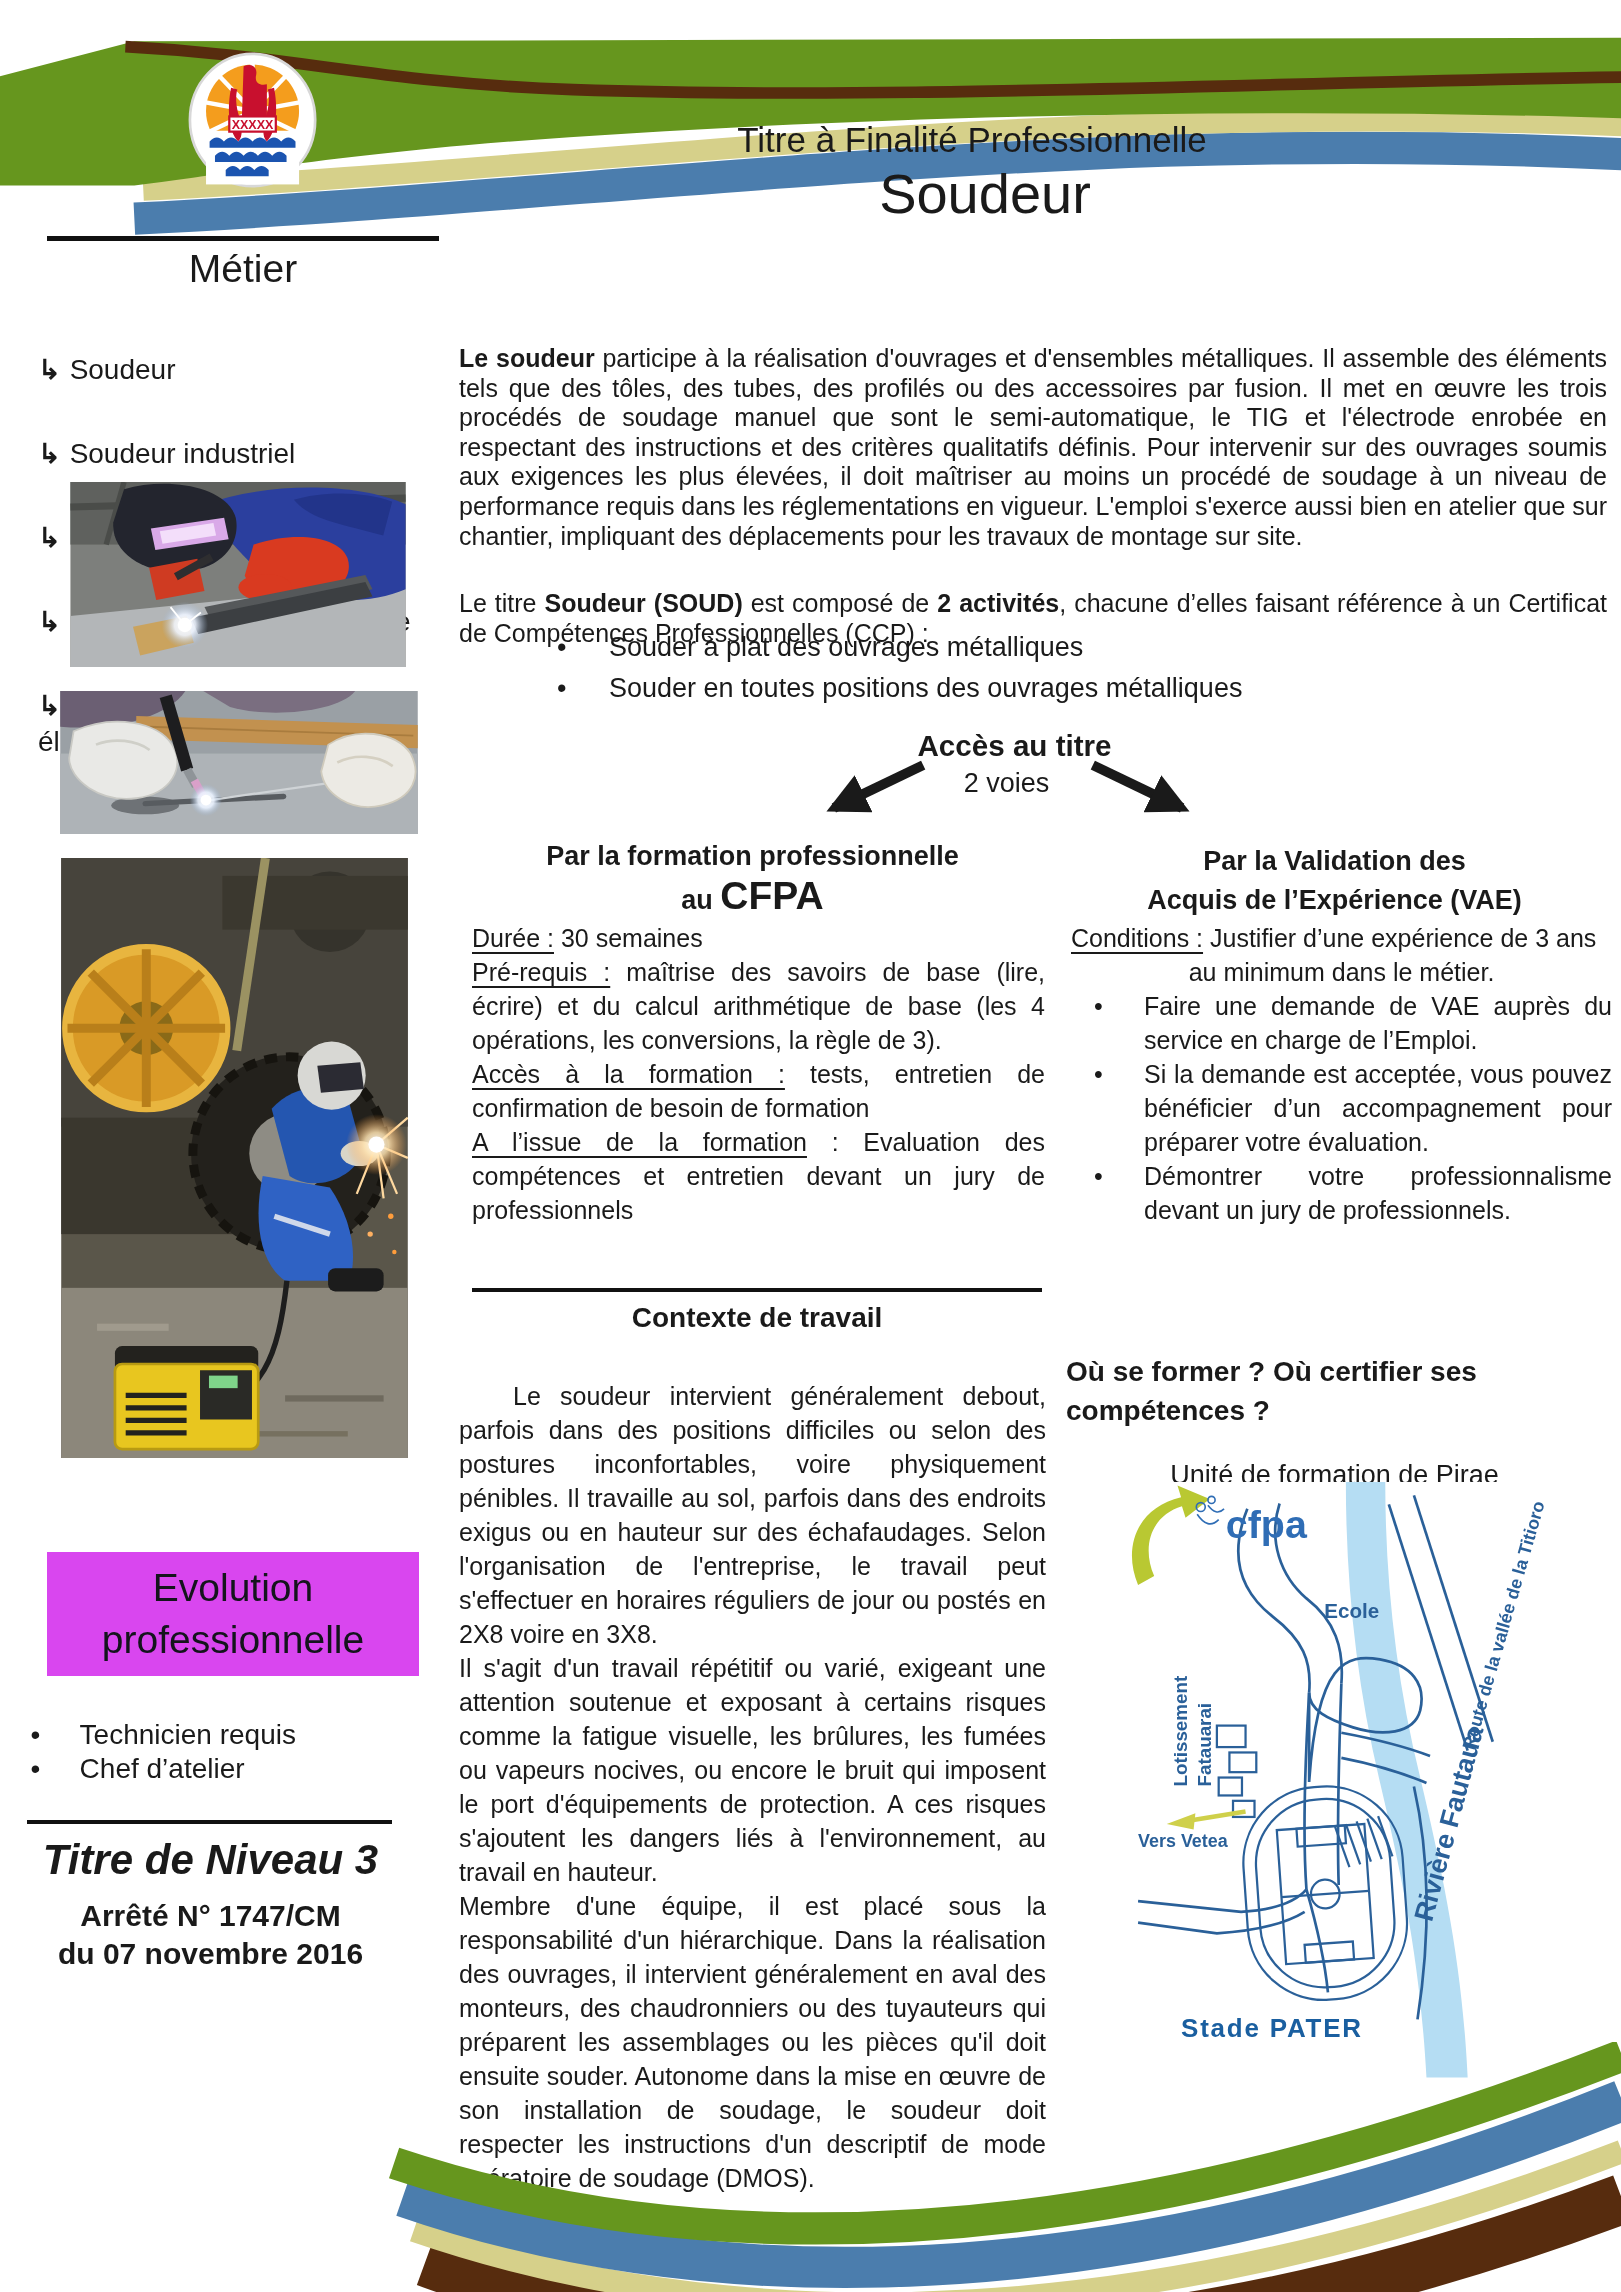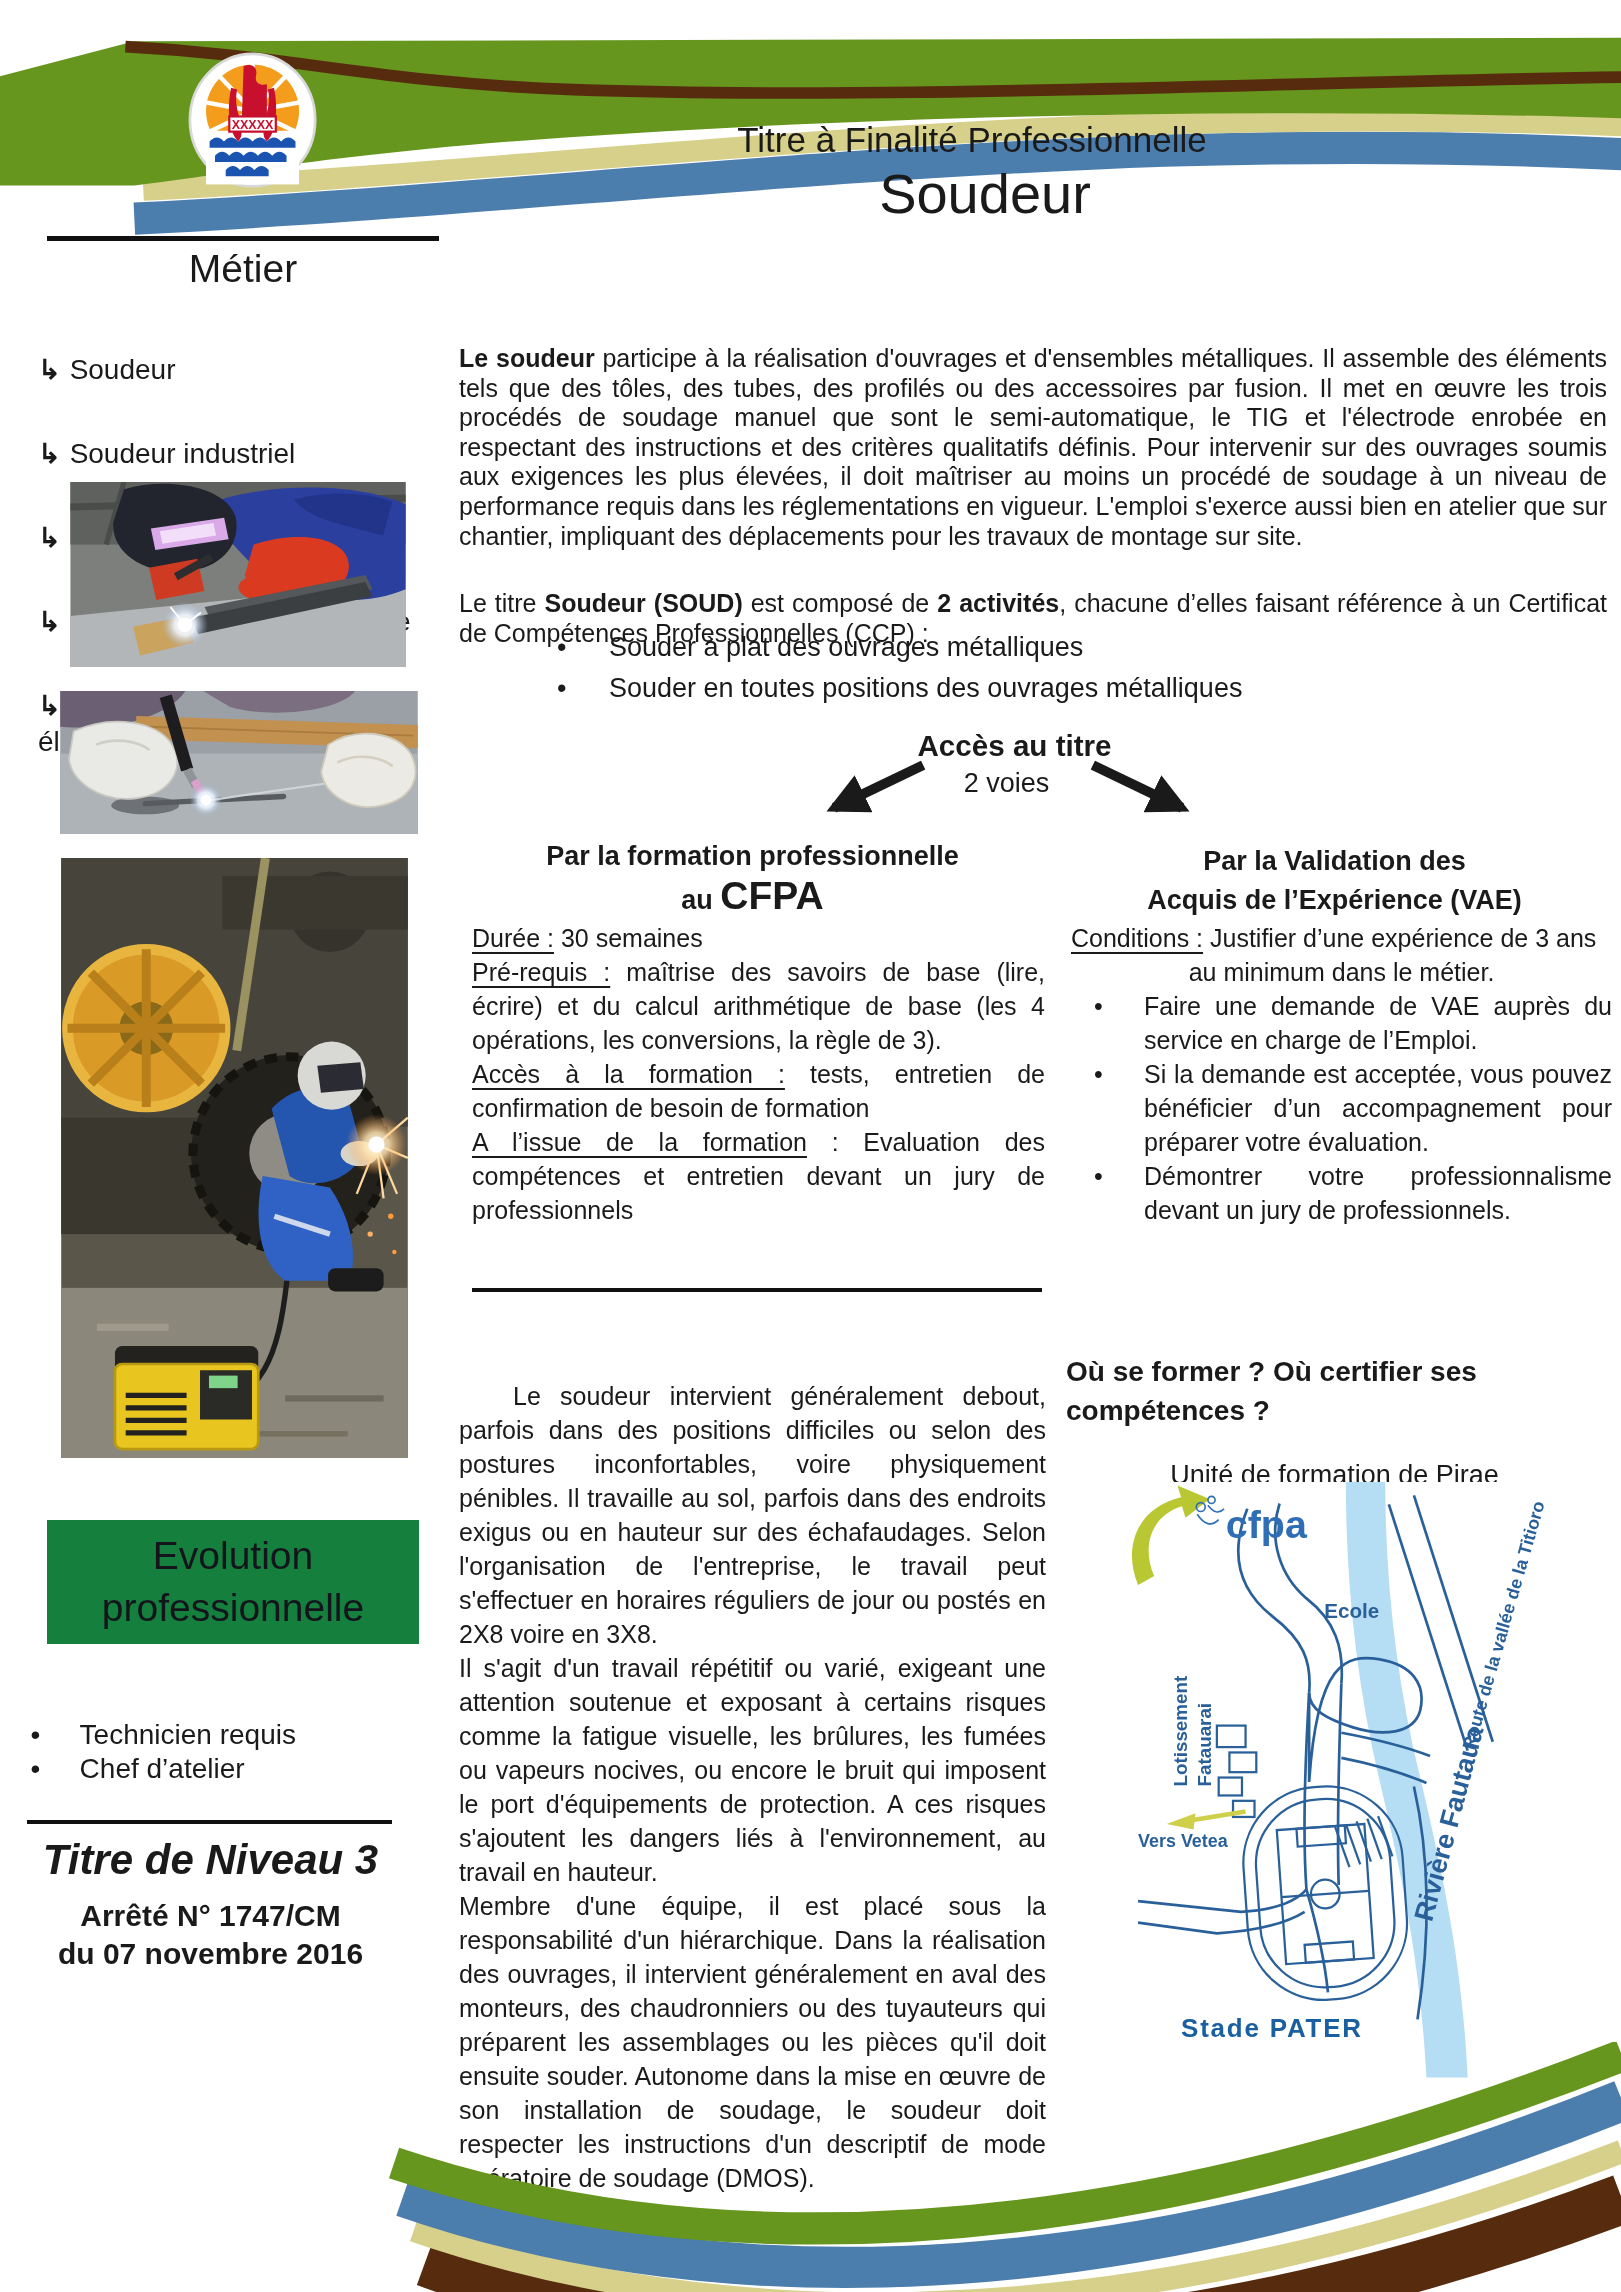--- a/index.html
+++ b/index.html
@@ -11,21 +11,21 @@
   .bold{font-weight:bold;}
   .u{text-decoration:underline;text-decoration-thickness:1.8px;text-underline-offset:4.5px;}
   .suptitle{left:524px;top:120px;width:896px;font-size:35px;text-align:center;}
   .doctitle{left:537px;top:161px;width:896px;font-size:56px;text-align:center;}
   .metier-line{left:47px;top:236px;width:392px;height:5.4px;background:#111;}
   .metier-title{left:47px;top:247px;width:392px;font-size:39px;text-align:center;}
   .metier-list{left:38px;top:304px;width:380px;list-style:none;margin:0;padding:0;}
   .metier-list li{font-size:28px;line-height:35px;margin-top:48px;}
   .metier-list .arr{font-size:27px;margin-right:9px;font-weight:bold;}
   .photo{overflow:hidden;}
-  .evo-box{left:47px;top:1520px;width:372px;height:124px;background:#15803d;
+  .evo-box{left:47px;top:1552px;width:372px;height:124px;background:#d946ef;
            display:flex;flex-direction:column;justify-content:center;}
   .evo-box div{font-size:39px;line-height:52px;text-align:center;color:#14141c;}
   .side-bullets{left:27px;top:1718px;width:394px;}
   .side-bullets .row{display:flex;font-size:28px;line-height:34px;}
   .side-bullets .dot{width:49px;text-align:left;padding-left:3.6px;}
   .side-line{left:27px;top:1820px;width:365px;height:3.6px;background:#111;}
   .niveau{left:18px;top:1836px;width:385px;font-size:42px;font-weight:bold;font-style:italic;text-align:center;}
   .arrete{left:18px;width:385px;font-size:30px;font-weight:bold;text-align:center;}
   .intro{left:459px;top:319px;width:1148px;font-size:25px;line-height:29.6px;}
   .ccp-p{left:459px;top:564px;width:1148px;font-size:25px;line-height:29.6px;}
@@ -312,20 +312,21 @@
       <span class="dot">•</span>
       <span>Si la demande est acceptée, vous pouvez bénéficier d’un accompagnement pour préparer votre évaluation.</span>
     </div>
     <div class="brow just">
       <span class="dot">•</span>
       <span>Démontrer votre professionnalisme devant un jury de professionnels.</span>
     </div>
   </div>
 
   <div class="abs divider2"></div>
+  <div class="abs ctx-title">Contexte de travail</div>
   <div class="abs ctx just">
     <p class="ind">Le soudeur intervient généralement debout, parfois dans des positions difficiles ou selon des postures inconfortables, voire physiquement pénibles. Il travaille au sol, parfois dans des endroits exigus ou en hauteur sur des échafaudages. Selon l'organisation de l'entreprise, le travail peut s'effectuer en horaires réguliers de jour ou postés en 2X8 voire en 3X8.</p>
     <p>Il s'agit d'un travail répétitif ou varié, exigeant une attention soutenue et exposant à certains risques comme la fatigue visuelle, les brûlures, les fumées ou vapeurs nocives, ou encore le bruit qui imposent le port d'équipements de protection. A ces risques s'ajoutent les dangers liés à l'environnement, au travail en hauteur.</p>
     <p>Membre d'une équipe, il est placé sous la responsabilité d'un hiérarchique. Dans la réalisation des ouvrages, il intervient généralement en aval des monteurs, des chaudronniers ou des tuyauteurs qui préparent les assemblages ou les pièces qu'il doit ensuite souder. Autonome dans la mise en œuvre de son installation de soudage, le soudeur doit respecter les instructions d'un descriptif de mode opératoire de soudage (DMOS).</p>
   </div>
 
   <div class="abs former-title">
     <div>Où se former ? Où certifier ses</div>
     <div>compétences ?</div>
   </div>

